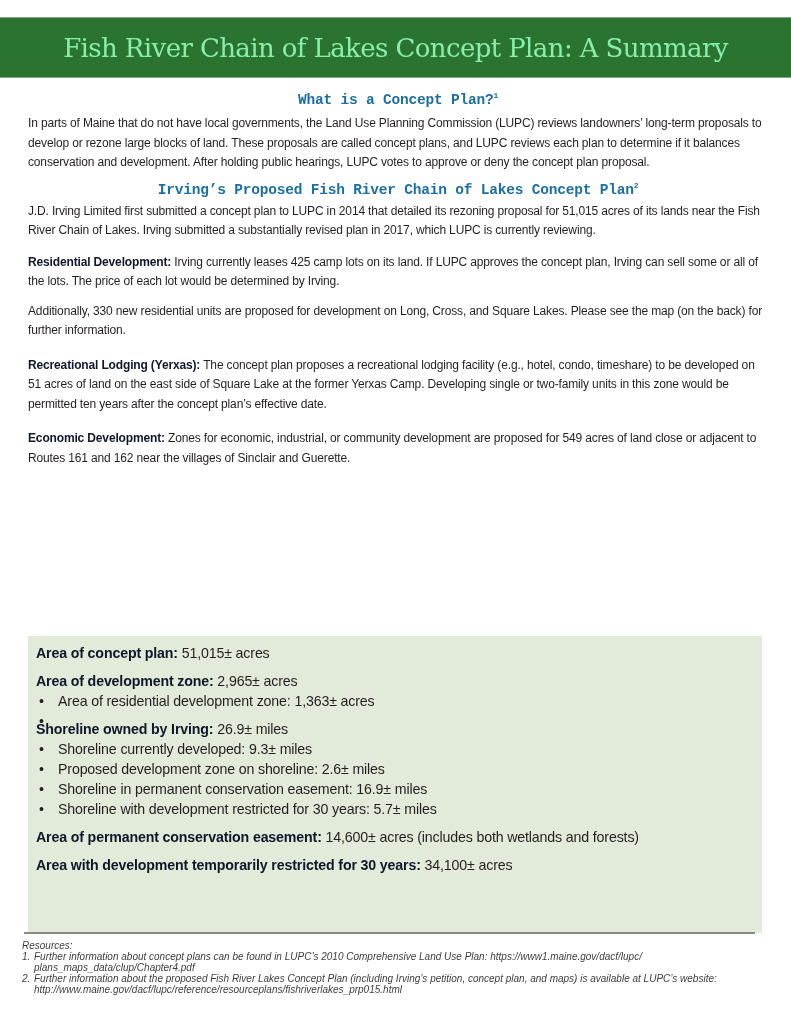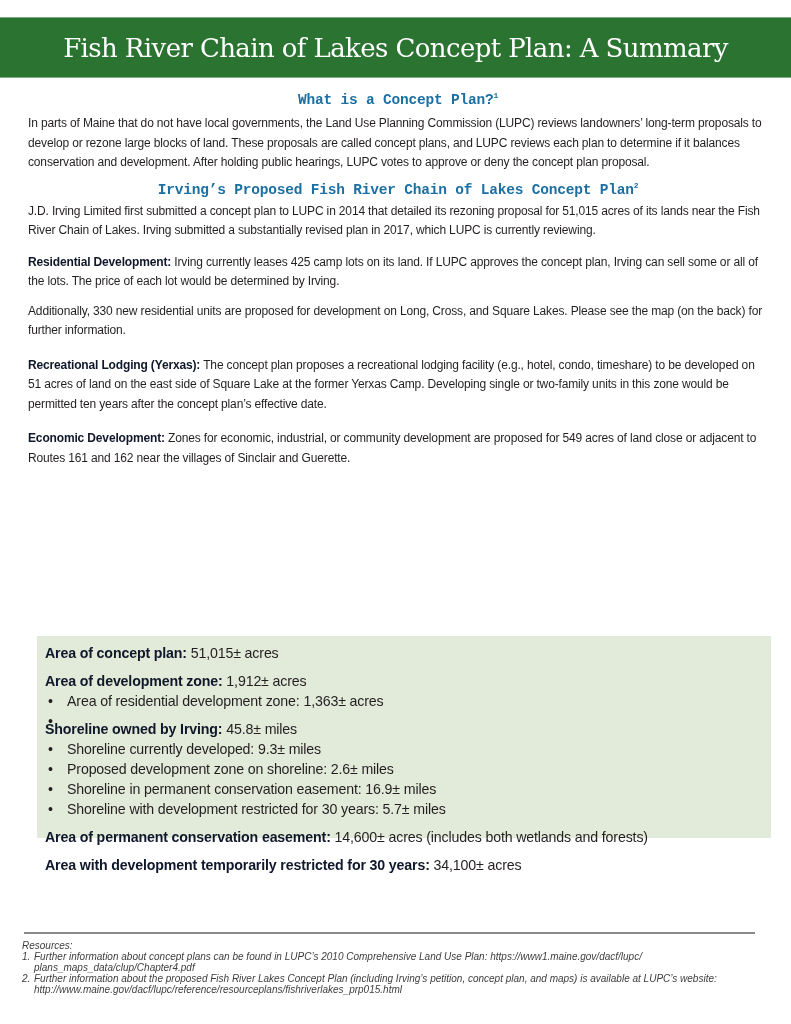--- a/index.html
+++ b/index.html
@@ -6,21 +6,21 @@
   body {
     width: 791px; height: 1024px; background: #ffffff; position: relative; overflow: hidden;
     font-family: "Liberation Sans", sans-serif; color: #231f20;
   }
   .banner {
     position: absolute; left: 0; top: 17px; width: 791px; height: 59px;
     background: #2b7330; border-top: 1px solid #7fa882; border-bottom: 1px solid #7fa882;
     display: flex; align-items: center; justify-content: center;
   }
   .banner h1 {
-    margin: 0; font-family: "DejaVu Serif", serif; font-weight: normal; color: #ffffff;
+    margin: 0; font-family: "DejaVu Serif", serif; font-weight: normal; color: #86efac;
     font-size: 26px; letter-spacing: -0.6px;
   }
   .content { position: absolute; left: 28px; top: 88px; width: 740px; }
   h2 {
     margin: 0; text-align: center; font-family: Liberation Mono, monospace; font-weight: bold;
     color: #1b6fa3; font-size: 14.5px; letter-spacing: -0.2px;
   }
   h2 sup { font-size: 8px; vertical-align: super; line-height: 0; }
   p {
     margin: 0; font-size: 12px; line-height: 19.5px; letter-spacing: -0.15px; color: #231f20;
@@ -28,22 +28,22 @@
   .term { color: #0f172a; font-weight: bold; }
   #h-what { margin-top: 4px; }
   #p-what { margin-top: 6px; }
   #h-irving { margin-top: 9px; }
   #p-irving { margin-top: 4px; }
   .gap12 { margin-top: 12px; }
   .gap15 { margin-top: 15px; }
   .gap10 { margin-top: 10px; }
 
   .facts {
-    position: absolute; left: 28px; top: 636px; width: 734px; height: 202px;
-    background: #e2ead9; box-sizing: border-box; padding: 7px 0 0 8px; margin-left: 9px;
+    position: absolute; left: 28px; top: 636px; width: 734px; height: 297px;
+    background: #e2ead9; box-sizing: border-box; padding: 7px 0 0 8px;
   }
   .facts .row { font-size: 14.2px; line-height: 20px; letter-spacing: -0.15px; }
   .facts .row.gap { margin-top: 8px; }
   .facts ul { margin: 0; padding: 0; list-style: none; }
   .facts li {
     font-size: 14.2px; line-height: 20px; letter-spacing: -0.15px; position: relative; padding-left: 22px;
   }
   .facts li .bullet { position: absolute; left: 3px; top: 0; }
 
   .rule { position: absolute; left: 24px; top: 932px; width: 731px; height: 2px; background: #8a8a8a; }
@@ -74,27 +74,27 @@
 
   <p class="gap15"><span class="term">Recreational Lodging (Yerxas):</span><span> The concept plan proposes a recreational lodging facility (e.g., hotel, condo, timeshare) to be developed on 51 acres of land on the east side of Square Lake at the former Yerxas Camp. Developing single or two-family units in this zone would be permitted ten years after the concept plan’s effective date.</span></p>
 
   <p class="gap15"><span class="term">Economic Development:</span><span> Zones for economic, industrial, or community development are proposed for 549 acres of land close or adjacent to Routes 161 and 162 near the villages of Sinclair and Guerette.</span></p>
 
 </div>
 
 <div class="facts">
   <div class="row"><span class="term">Area of concept plan:</span><span> 51,015± acres</span></div>
 
-  <div class="row gap"><span class="term">Area of development zone:</span><span> 1,912± acres</span></div>
+  <div class="row gap"><span class="term">Area of development zone:</span><span> 2,965± acres</span></div>
   <ul>
     <li><span class="bullet">•</span><span>Area of residential development zone: 1,363± acres</span></li>
     <li><span class="bullet">•</span></li>
   </ul>
 
-  <div class="row gap"><span class="term">Shoreline owned by Irving:</span><span> 45.8± miles</span></div>
+  <div class="row gap"><span class="term">Shoreline owned by Irving:</span><span> 26.9± miles</span></div>
   <ul>
     <li><span class="bullet">•</span><span>Shoreline currently developed: 9.3± miles</span></li>
     <li><span class="bullet">•</span><span>Proposed development zone on shoreline: 2.6± miles</span></li>
     <li><span class="bullet">•</span><span>Shoreline in permanent conservation easement: 16.9± miles</span></li>
     <li><span class="bullet">•</span><span>Shoreline with development restricted for 30 years: 5.7± miles</span></li>
   </ul>
 
   <div class="row gap"><span class="term">Area of permanent conservation easement:</span><span> 14,600± acres (includes both wetlands and forests)</span></div>
 
   <div class="row gap"><span class="term">Area with development temporarily restricted for 30 years:</span><span> 34,100± acres</span></div>

